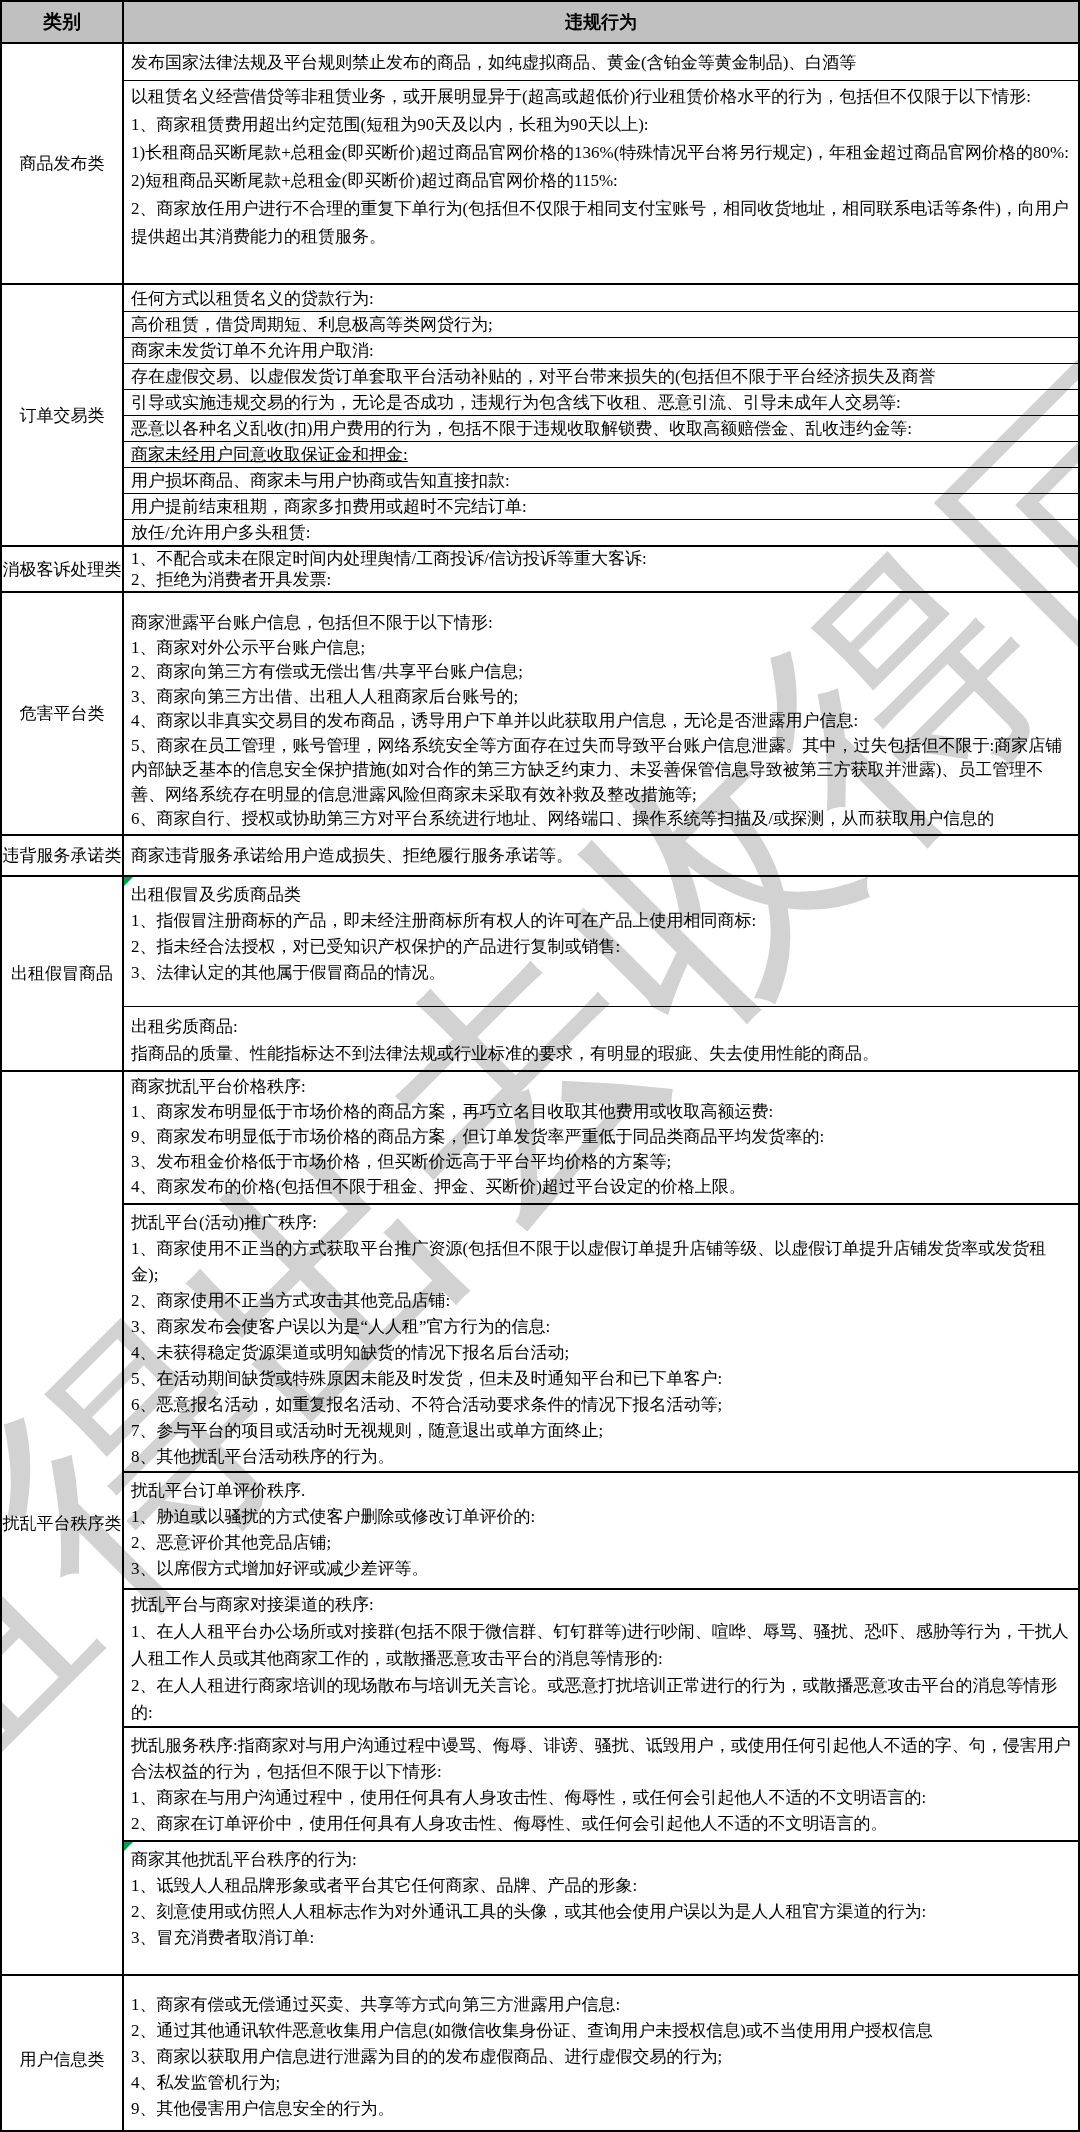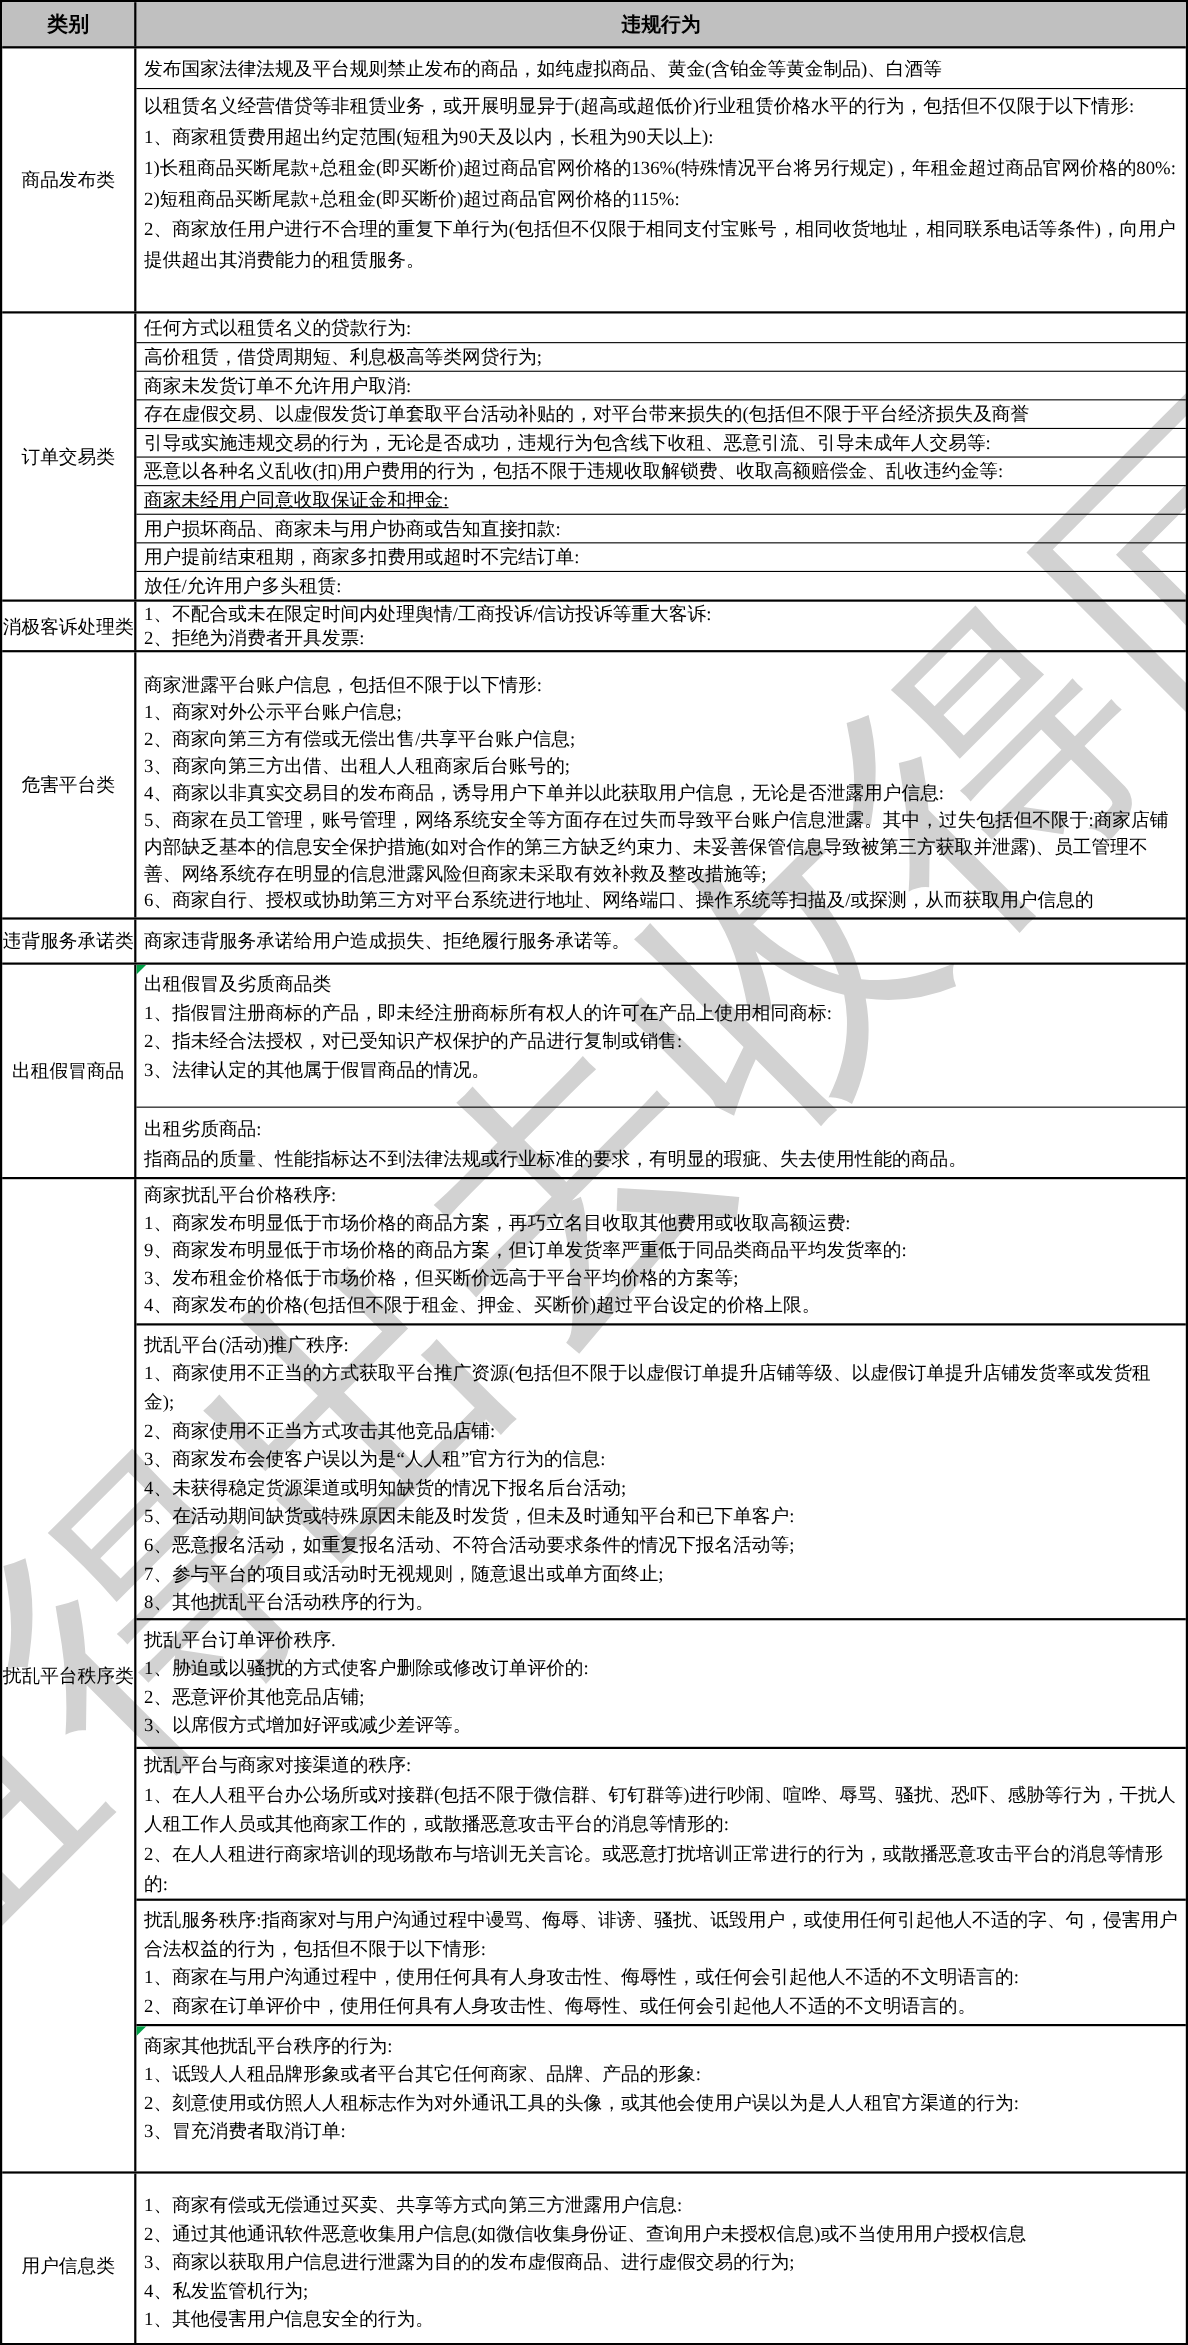--- a/index.html
+++ b/index.html
@@ -204,18 +204,18 @@
         </div>
       </div>
       <div class="section">
         <div class="cat">用户信息类</div>
         <div class="cells">
           <div class="cell" style="height: 166px; line-height: 26px; padding-top: 16px;">
             <div class="ln">1、商家有偿或无偿通过买卖、共享等方式向第三方泄露用户信息:</div>
             <div class="ln">2、通过其他通讯软件恶意收集用户信息(如微信收集身份证、查询用户未授权信息)或不当使用用户授权信息</div>
             <div class="ln">3、商家以获取用户信息进行泄露为目的的发布虚假商品、进行虚假交易的行为;</div>
             <div class="ln">4、私发监管机行为;</div>
-            <div class="ln">1、其他侵害用户信息安全的行为。</div>
+            <div class="ln">9、其他侵害用户信息安全的行为。</div>
           </div>
         </div>
       </div>
     </div>
 </div>
 
 </body></html>

